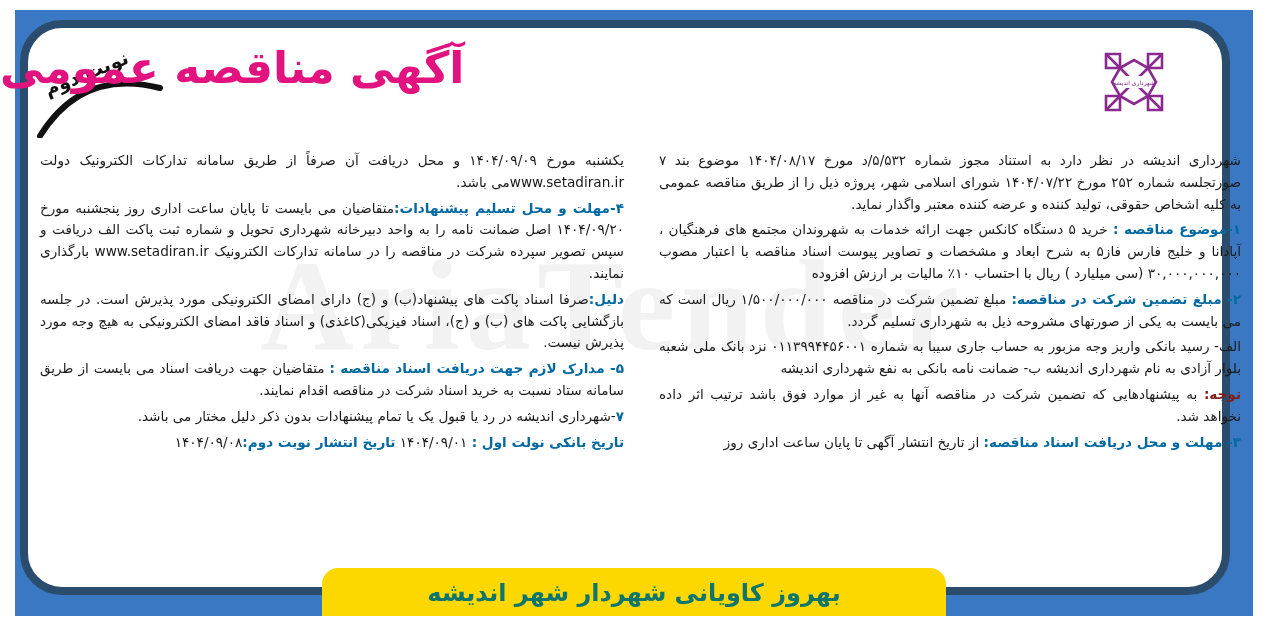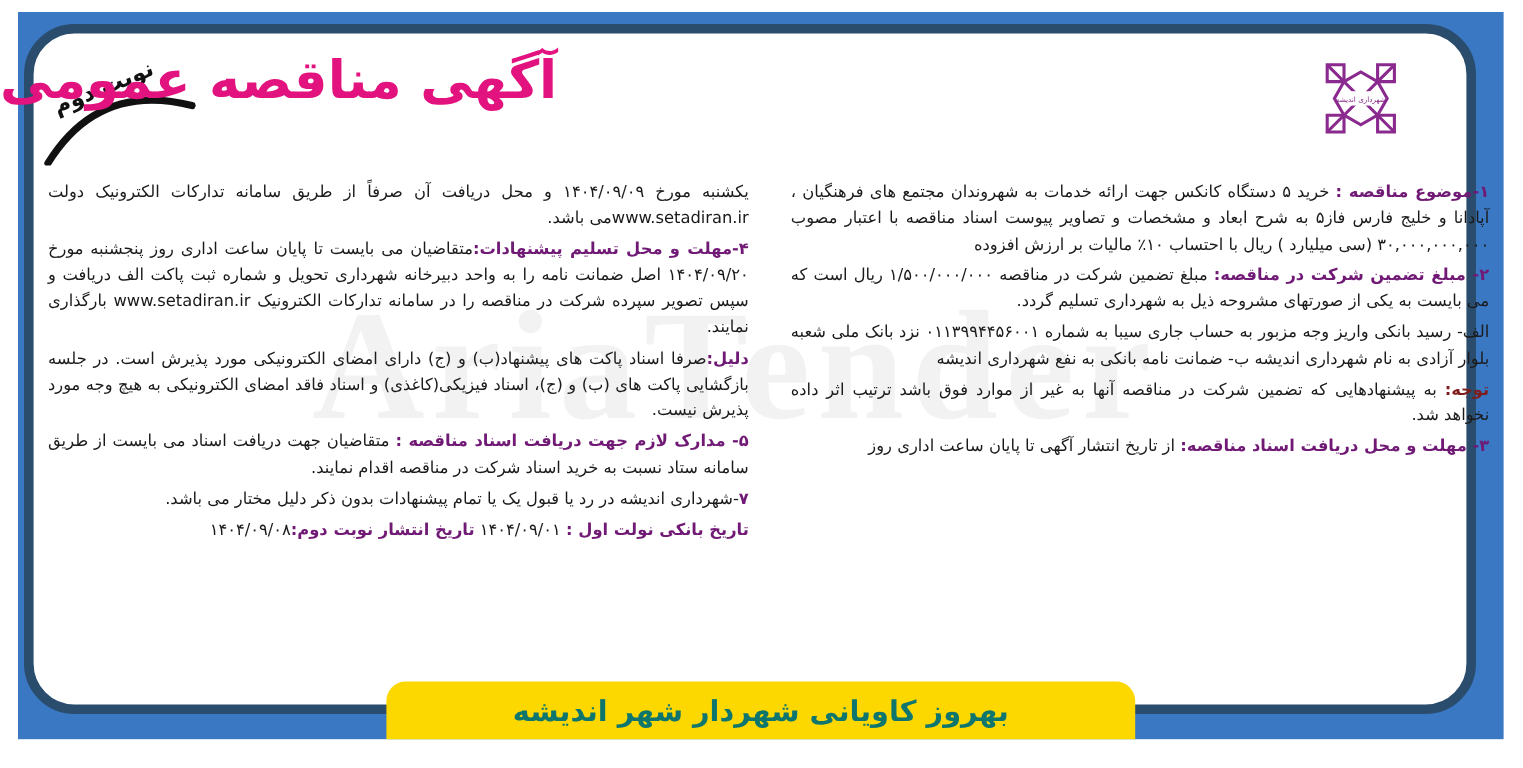--- a/index.html
+++ b/index.html
@@ -10,21 +10,21 @@
            border-bottom-left-radius:42px; border-bottom-right-radius:42px; box-sizing:border-box; }
   .title { position:absolute; left:0; right:0; top:42px; text-align:left; color:#e2127e;
            font-family:"DejaVu Sans", sans-serif; font-weight:bold; font-size:44px; direction:rtl; }
   .stamp { position:absolute; left:32px; top:58px; width:140px; height:80px; }
   .stamp-text { position:absolute; left:42px; top:62px; transform:rotate(-22deg); font-weight:bold; font-size:19px; color:#111; direction:rtl; }
   .logo { position:absolute; left:1104px; top:52px; width:60px; height:60px; }
   .col { position:absolute; top:146px; direction:rtl; text-align:justify; font-size:13.6px; line-height:21.8px; color:#1a1a1a; }
   .col-right { left:655px; width:590px; }
   .col-left { left:36px; width:592px; }
   .col p { margin:4px; }
-  .hd { color:#701a75; font-weight:bold; }
+  .hd { color:#0369a1; font-weight:bold; }
   .ltr { direction:ltr; unicode-bidi:embed; }
   .banner { position:absolute; left:322px; top:568px; width:624px; height:48px; background:#fdd800;
             border-top-left-radius:16px; border-top-right-radius:16px; text-align:center; line-height:50px;
             font-weight:bold; font-size:24px; color:#0f766e; direction:rtl; }
   .wm { position:absolute; left:260px; top:230px; font-size:130px; font-weight:bold; color:rgba(0,0,0,0.05); letter-spacing:6px;font-family:Liberation Serif, serif; }
 </style>
 </head>
 <body>
 
 <div class="outer"></div>
@@ -51,20 +51,21 @@
       <path d="M44 2 L58 2 L58 16 L44 16 Z"></path>
       <path d="M2 44 L16 44 L16 58 L2 58 Z"></path>
       <path d="M44 44 L58 44 L58 58 L44 58 Z"></path>
     </g>
     <rect x="18" y="24" width="24" height="12" fill="#fff"></rect>
     <text x="30" y="33" font-size="6" text-anchor="middle" fill="#8a2a8f" font-family="DejaVu Sans, sans-serif">شهرداری اندیشه</text>
   </svg>
 </div>
 
 <div class="col col-right">
+  <p>شهرداری اندیشه در نظر دارد به استناد مجوز شماره ۵/۵۳۲/د مورخ ۱۴۰۴/۰۸/۱۷ موضوع بند ۷ صورتجلسه شماره ۲۵۲ مورخ ۱۴۰۴/۰۷/۲۲ شورای اسلامی شهر، پروژه ذیل را از طریق مناقصه عمومی به کلیه اشخاص حقوقی، تولید کننده و عرضه کننده معتبر واگذار نماید.</p>
   <p><span class="hd">۱-موضوع مناقصه :</span><span> خرید ۵ دستگاه کانکس جهت ارائه خدمات به شهروندان مجتمع های فرهنگیان ، آپادانا و خلیج فارس فاز۵ به شرح ابعاد و مشخصات و تصاویر پیوست اسناد مناقصه  با اعتبار مصوب ۳۰,۰۰۰,۰۰۰,۰۰۰ (سی میلیارد ) ریال با احتساب ۱۰٪ مالیات بر ارزش افزوده</span></p>
   <p><span class="hd">۲- مبلغ تضمین شرکت در مناقصه:</span><span> مبلغ تضمین شرکت در مناقصه ۱/۵۰۰/۰۰۰/۰۰۰ ریال است که می بایست به یکی از صورتهای مشروحه ذیل به شهرداری تسلیم گردد.</span></p>
   <p>الف- رسید بانکی واریز وجه مزبور به حساب جاری سیبا به شماره ۰۱۱۳۹۹۴۴۵۶۰۰۱ نزد بانک ملی شعبه بلوار آزادی به نام شهرداری اندیشه     ب- ضمانت نامه بانکی به نفع شهرداری اندیشه</p>
   <p><span class="hd" style="color:#7f1d1d">توجه:</span><span> به پیشنهادهایی که تضمین شرکت در مناقصه آنها به غیر از موارد فوق باشد ترتیب اثر داده نخواهد شد.</span></p>
   <p><span class="hd">۳- مهلت و محل دریافت اسناد مناقصه:</span><span>  از تاریخ انتشار آگهی تا پایان ساعت اداری روز</span></p>
 </div>
 
 <div class="col col-left">
   <p><span>یکشنبه مورخ ۱۴۰۴/۰۹/۰۹ و محل دریافت آن صرفاً از طریق سامانه تدارکات الکترونیک دولت </span><span class="ltr">www.setadiran.ir</span><span>می باشد.</span></p>
   <p><span class="hd">۴-مهلت و محل تسلیم پیشنهادات:</span><span>متقاضیان می بایست تا پایان ساعت اداری روز پنجشنبه مورخ ۱۴۰۴/۰۹/۲۰ اصل ضمانت نامه را به واحد دبیرخانه شهرداری تحویل و شماره ثبت پاکت الف دریافت و سپس تصویر سپرده شرکت در مناقصه را در سامانه تدارکات الکترونیک </span><span class="ltr">www.setadiran.ir</span><span> بارگذاری نمایند.</span></p>

